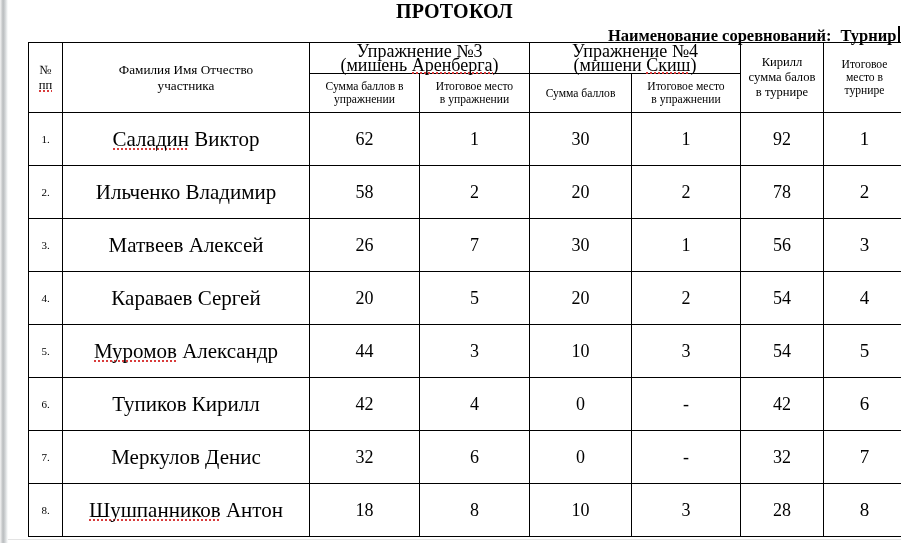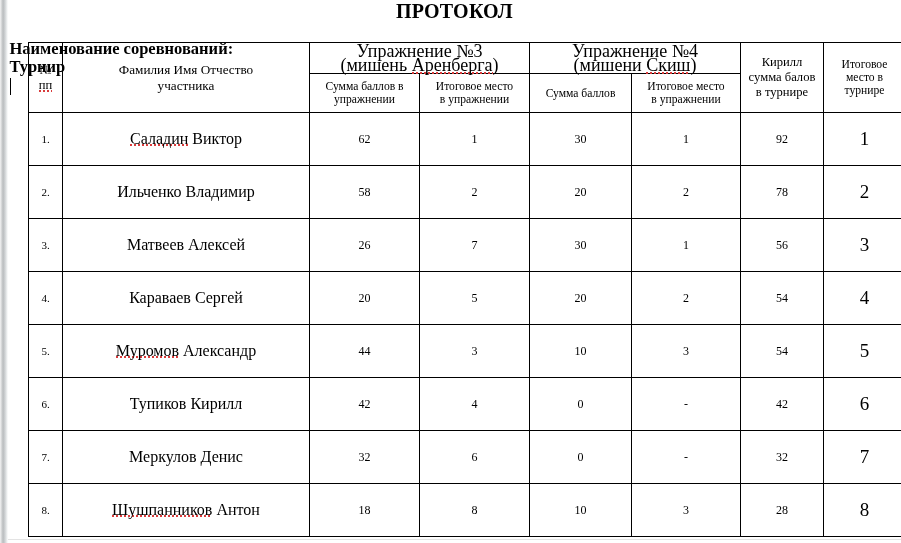--- a/index.html
+++ b/index.html
@@ -40,23 +40,22 @@
     letter-spacing: 0.2px;
     white-space: nowrap;
   }
   .subtitle-row {
     display: flex;
     justify-content: flex-end;
     align-items: baseline;
     font-size: 16.5px;
     font-weight: bold;
     line-height: 18px;
-    margin-top: 19px;
+    margin-top: 3px;
     white-space: nowrap;
-    flex-direction: column;
   }
   .subtitle-row .seg { }
   .subtitle-row .gap-md { display:inline-block; width:9px; }
   .caret {
     display: inline-block;
     width: 1.6px;
     height: 17px;
     background: #000;
     margin: 0 1.5px;
     position: relative;
@@ -105,27 +104,27 @@
     font-size: 12.6px;
     line-height: 15px;
   }
   .data-row td { height: 52px; }
   .cell-idx {
     font-size: 11px;
     text-align: left;
     padding-left: 9px;
   }
   .cell-name {
-    font-size: 16px;
+    font-size: 21px;
     text-align: left;
     padding-left: 12px;
     line-height: 18px;
   }
   .cell-num {
-    font-size: 12px;
+    font-size: 18px;
   }
   .cell-place-final {
     font-size: 19px;
     font-weight: bold;
   }
   .misspelled {
     background-image: linear-gradient(to right,
       #d83b3b 0 2px, transparent 2px 4px);
     background-repeat: repeat-x;
     background-size: 4px 2px;

